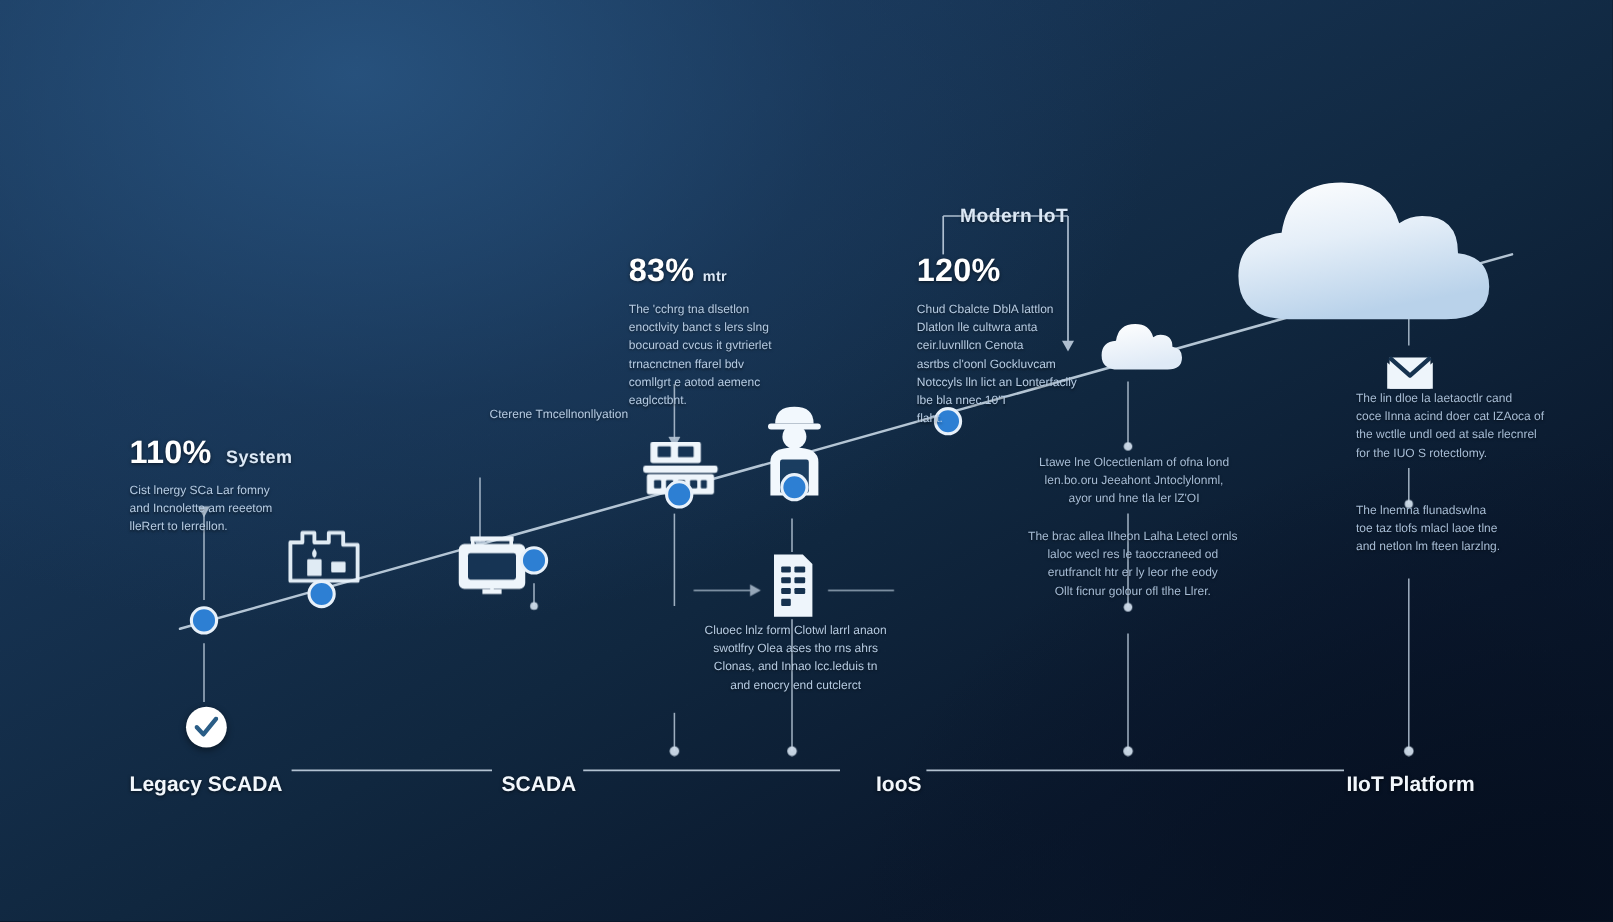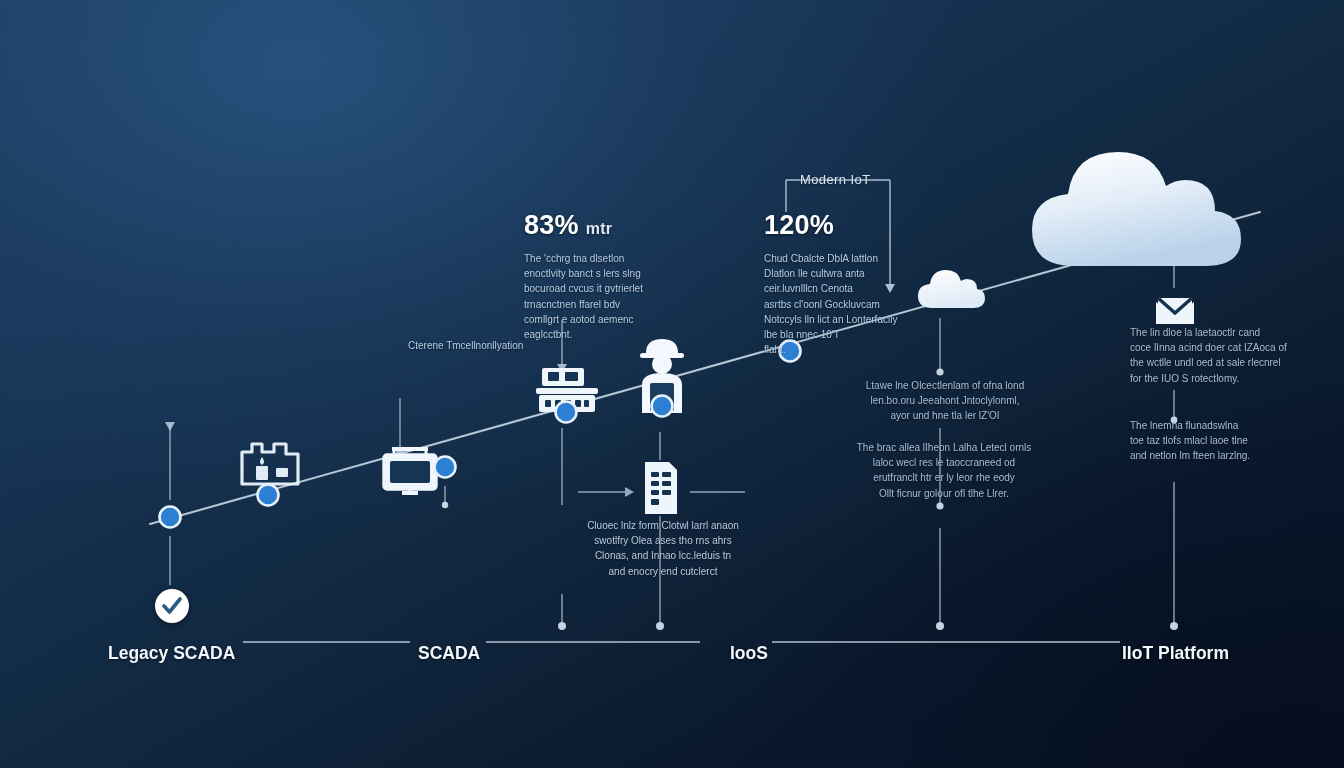--- a/index.html
+++ b/index.html
@@ -23,21 +23,21 @@
       repeating-linear-gradient(90deg, rgba(255,255,255,.015) 0px, rgba(255,255,255,.015) 1px, rgba(0,0,0,0) 1px, rgba(0,0,0,0) 11px);
   }
   .svglayer{position:absolute;left:0;top:0;width:1344px;height:768px;overflow:visible;}
 
   
   .tb{position:absolute;color:#cfe0f2;}
   .pct{
     font-size:27px;font-weight:700;color:#ffffff;letter-spacing:.2px;
     text-shadow:0 1px 3px rgba(0,0,0,.55);
   }
-  .pct .suf{font-size:16px;font-weight:700;color:#dbe8f6;margin-left:7px;letter-spacing:.3px;}
+  .pct .suf{font-size:12px;font-weight:700;color:#dbe8f6;margin-left:7px;letter-spacing:.3px;}
   .pct .suf.big{font-size:15px;margin-left:12px;}
   .body{
     font-size:10px;line-height:1.52;color:#b6cbe2;
     text-shadow:0 1px 2px rgba(0,0,0,.5);
     filter:blur(.22px);
   }
   .body.dim{color:#a7bdd6;}
   .center{text-align:center;}
 
   
@@ -47,21 +47,21 @@
     text-shadow:0 1px 3px rgba(0,0,0,.6);
   }
   .check-badge{
     position:absolute;width:34px;height:34px;border-radius:50%;
     background:#ffffff;box-shadow:0 2px 6px rgba(0,0,0,.45);
   }
   .check-badge svg{position:absolute;left:7px;top:8px;}
 
   
   .bracket-label{
-    position:absolute;font-size:13px;font-weight:400;color:#dbe8f6;
+    position:absolute;font-size:16px;font-weight:700;color:#dbe8f6;
     letter-spacing:.4px;white-space:nowrap;filter:blur(.2px);
     text-shadow:0 1px 2px rgba(0,0,0,.5);
   }
 </style>
 </head>
 <body>
 
 <div id="stage">
 
   <svg class="svglayer" viewBox="0 0 1344 768">
@@ -228,20 +228,28 @@
       <g>
         <circle cx="790" cy="351" r="10.5" fill="#2d7fd3" stroke="#e8f1fa" stroke-width="2.6"></circle>
       </g>
     </g>
   </svg>
 
   <div id="grain"></div>
 
   <div class="bracket-label" style="left:800px;top:172px;">Modern IoT</div>
 
+  <div class="tb" style="left:108px;top:362px;width:230px;">
+    <div class="pct">
+      <span>110%</span><span class="suf big">System</span>
+    </div>
+    <div class="body" style="margin-top:9px;white-space:pre-line;">Cist lnergy SCa Lar fomny
+and Incnolette am reeetom
+lleRert to Ierrellon.</div>
+  </div>
 
   <div class="tb" style="left:408px;top:330px;width:200px;">
     <div class="body" style="margin-top:8px;white-space:pre-line;">Cterene Tmcellnonllyation</div>
   </div>
 
   <div class="tb" style="left:524px;top:210px;width:180px;">
     <div class="pct">
       <span>83%</span><span class="suf">mtr</span>
     </div>
     <div class="body" style="margin-top:10px;white-space:pre-line;">The 'cchrg tna dlsetlon

